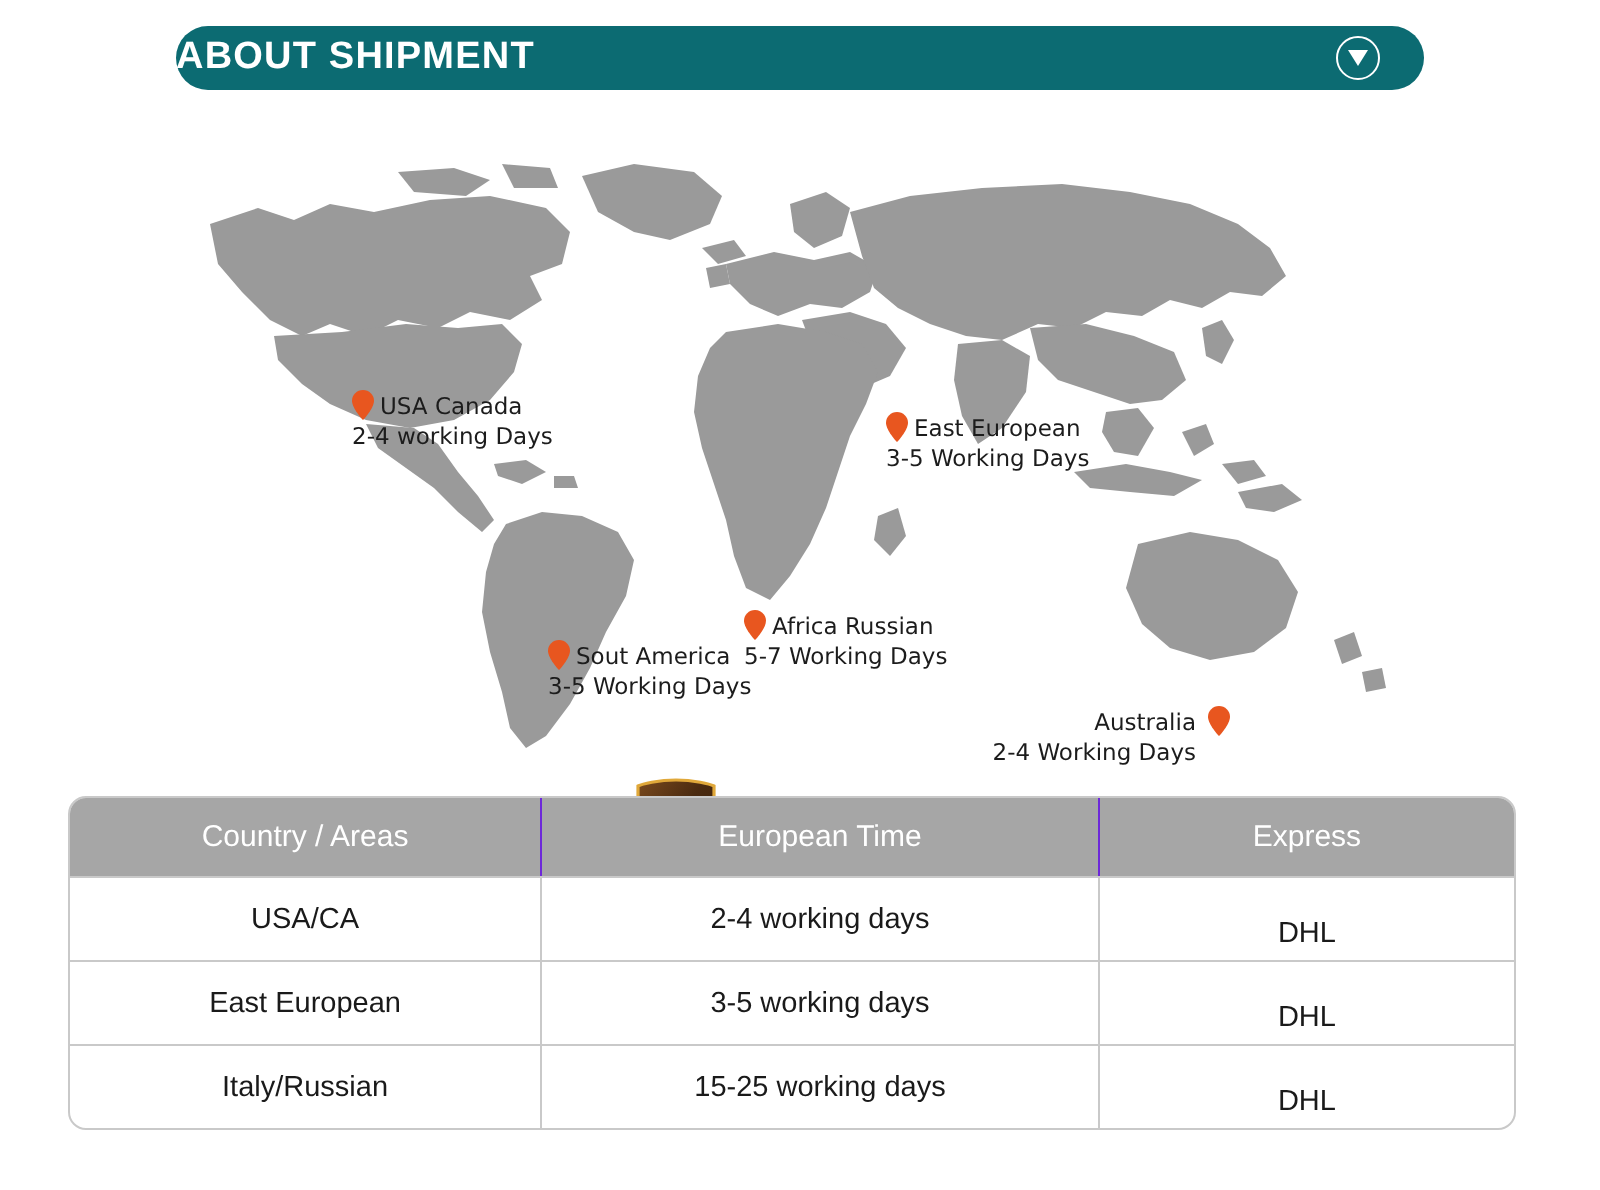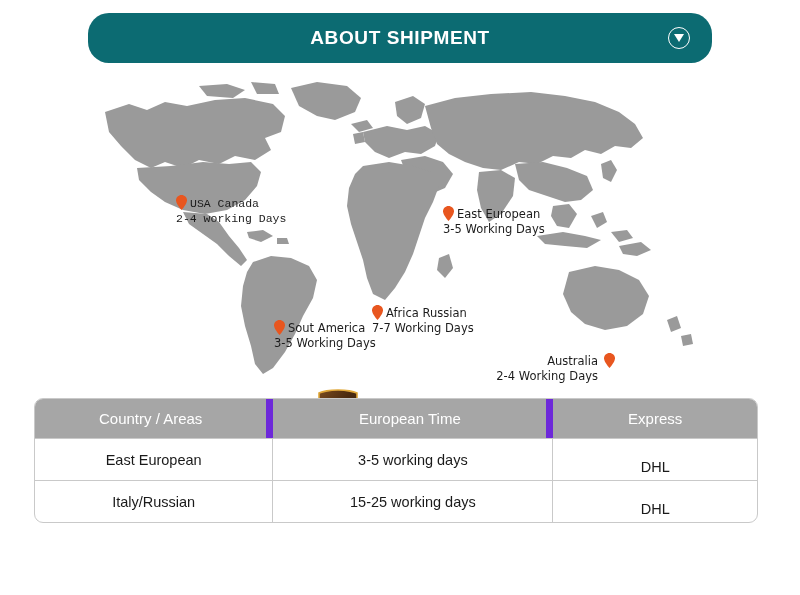--- a/index.html
+++ b/index.html
@@ -14,26 +14,25 @@
     overflow: hidden;
     position: relative;
   }
 
   
   #header-banner {
     position: absolute;
     left: 88px;
     top: 13px;
     width: 624px;
-    height: 50px;
+    height: 32px;
     background: #0c6b72;
     border-radius: 21px;
     display: flex;
     align-items: center;
-    justify-content: center;
   }
   #header-title {
     color: #ffffff;
     font-size: 19px;
     font-weight: bold;
     letter-spacing: 0.6px;
     text-align: center;
   }
   #header-toggle-icon {
     position: absolute;
@@ -87,21 +86,21 @@
   .pin {
     position: absolute;
     left: 0;
     top: -1px;
     width: 11px;
     height: 15px;
   }
   .pin svg { display: block; }
 
   
-  #label-usa      { left: 176px; top: 128px; font-family: Liberation Mono, monospace; }
+  #label-usa      { left: 176px; top: 128px; }
   #label-east-eu  { left: 443px; top: 139px; }
   #label-africa   { left: 372px; top: 238px; }
   #label-south-am { left: 226px; top: 253px; margin-left: 48px; }
   #label-australia{ left: 604px; top: 286px; }
 
   
   #label-australia .ln1,
   #label-australia .ln2 {
     padding-left: 0;
     text-align: center;
@@ -140,21 +139,21 @@
     overflow: hidden;
     background: #ffffff;
   }
   #shipping-table th {
     background: #a6a6a6;
     color: #ffffff;
     font-size: 15px;
     font-weight: normal;
     height: 37px;
     text-align: center;
-    border-right: 7px solid #6d28d9;
+    border-right: 1px solid #6d28d9;
     font-family: "Liberation Sans", sans-serif;
   }
   #shipping-table th:last-child { border-right: none; margin-top: 32px; }
   #shipping-table td {
     height: 35px;
     text-align: center;
     font-size: 14.5px;
     color: #1a1a1a;
     border-top: 1px solid #c9c9c9;
     border-right: 1px solid #c9c9c9;
@@ -265,21 +264,21 @@
     <span class="ln2">3-5 Working Days</span>
   </div>
 
   <div class="map-label" id="label-africa">
     <span class="pin">
       <svg width="11" height="15" viewBox="0 0 11 15">
           <path d="M5.5 0C2.46 0 0 2.4 0 5.35 0 9.3 5.5 15 5.5 15S11 9.3 11 5.35C11 2.4 8.54 0 5.5 0z" fill="#e8561f"></path>
         </svg>
     </span>
     <span class="ln1">Africa Russian</span>
-    <span class="ln2">7-7 Working Days</span>
+    <span class="ln2">5-7 Working Days</span>
   </div>
 
   <div class="map-label" id="label-south-am">
     <span class="pin">
       <svg width="11" height="15" viewBox="0 0 11 15">
           <path d="M5.5 0C2.46 0 0 2.4 0 5.35 0 9.3 5.5 15 5.5 15S11 9.3 11 5.35C11 2.4 8.54 0 5.5 0z" fill="#e8561f"></path>
         </svg>
     </span>
     <span class="ln1">Sout America</span>
     <span class="ln2">3-5 Working Days</span>
@@ -325,20 +324,25 @@
 <table id="shipping-table">
   <thead>
     <tr>
       <th class="col-country">Country / Areas</th>
       <th class="col-time">European Time</th>
       <th class="col-express">Express</th>
     </tr>
   </thead>
   <tbody>
     <tr>
+      <td class="col-country">USA/CA</td>
+      <td class="col-time">2-4 working days</td>
+      <td class="col-express">DHL</td>
+    </tr>
+    <tr>
       <td class="col-country">East European</td>
       <td class="col-time">3-5 working days</td>
       <td class="col-express">DHL</td>
     </tr>
     <tr>
       <td class="col-country">Italy/Russian</td>
       <td class="col-time">15-25 working days</td>
       <td class="col-express">DHL</td>
     </tr>
   </tbody>

